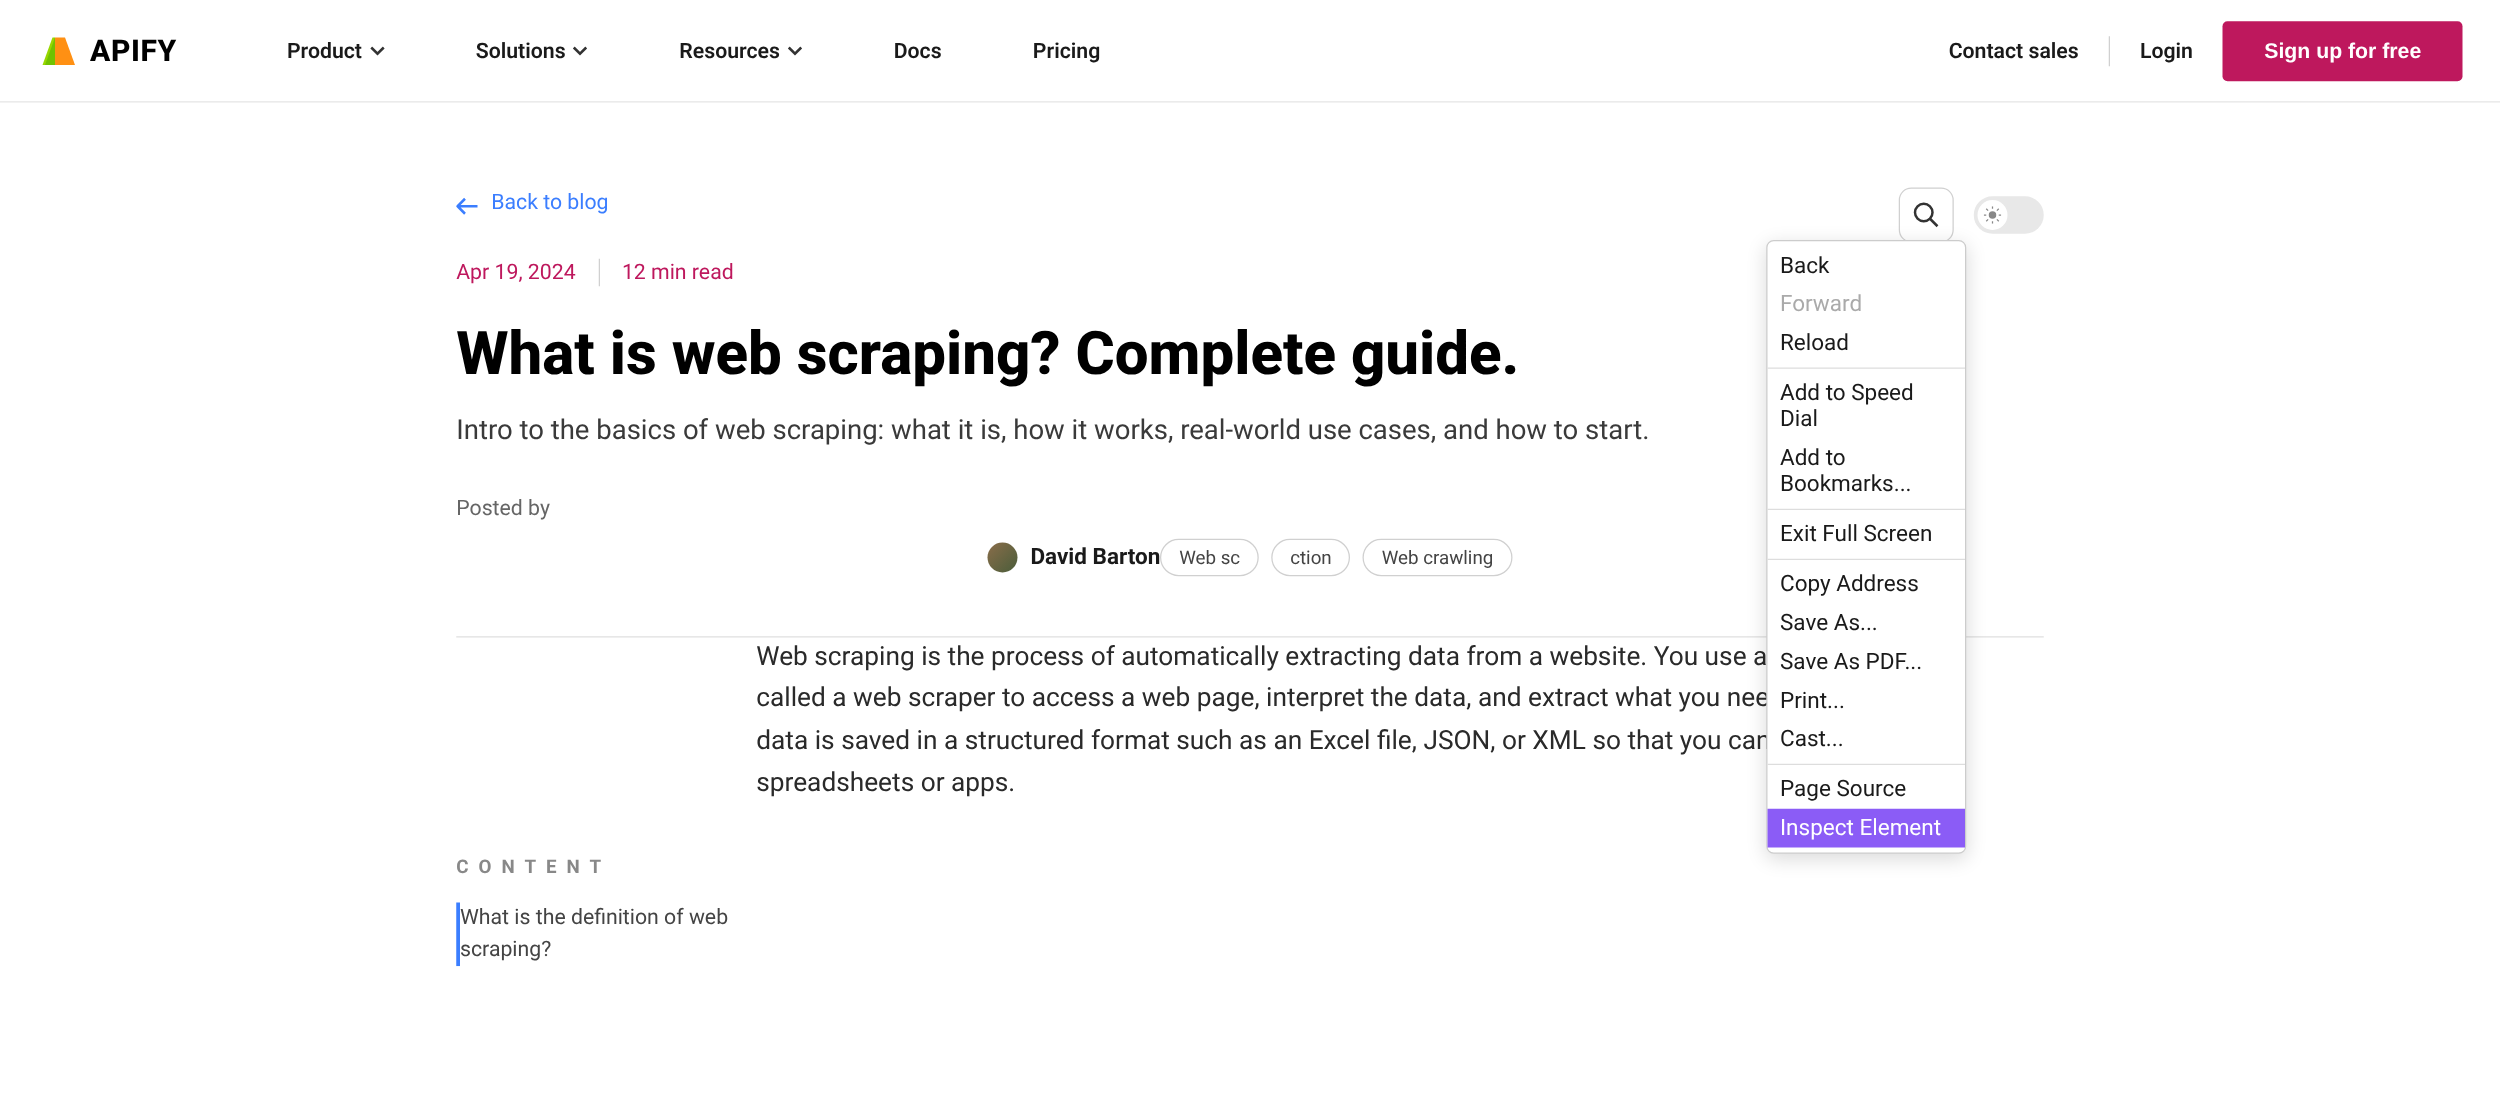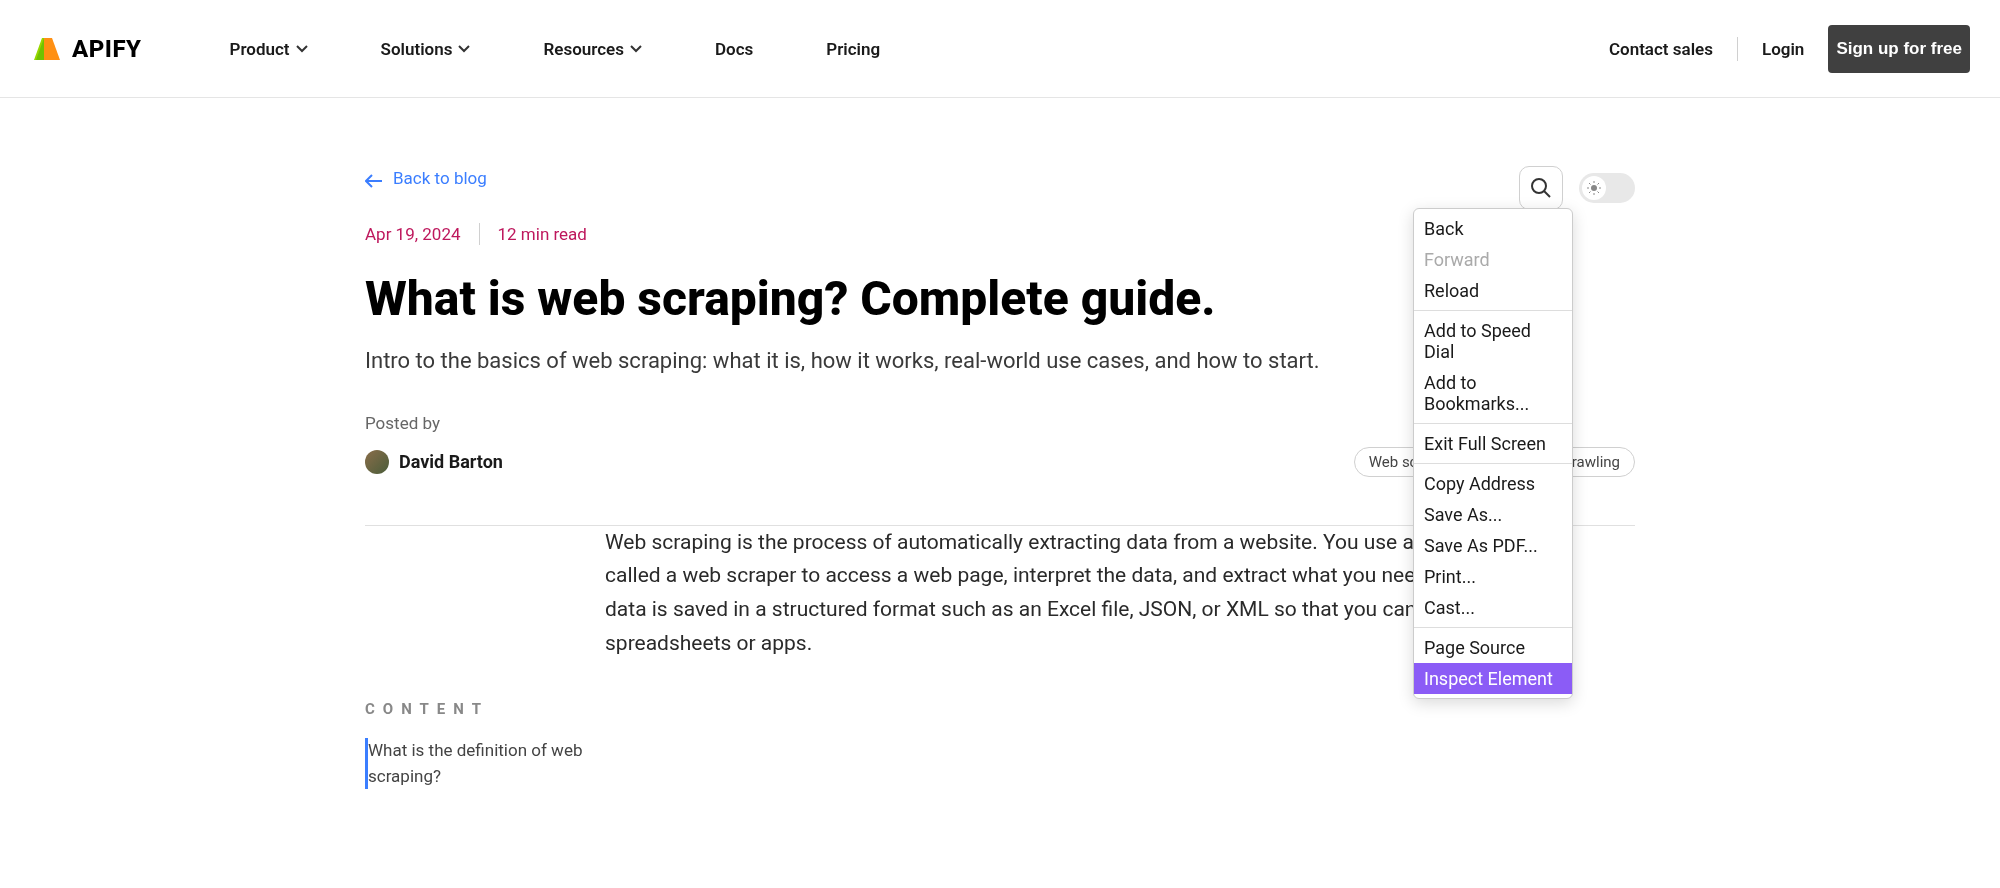--- a/index.html
+++ b/index.html
@@ -9,21 +9,21 @@
     }
     body {
       font-family: -apple-system, BlinkMacSystemFont, 'Segoe UI', Roboto, Helvetica, Arial, sans-serif;
       background: #fff;
       color: #1a1a1a;
     }
     .header {
       display: flex;
       align-items: center;
       padding: 0 30px;
-      height: 98px;
+      height: 82px;
       border-bottom: 1px solid #e5e5e5;
     }
     .logo {
       display: flex;
       align-items: center;
       gap: 8px;
       margin-right: 60px;
     }
     .logo-icon {
       width: 34px;
@@ -64,24 +64,24 @@
       font-weight: 600;
       color: #1a1a1a;
       cursor: pointer;
     }
     .divider-v {
       width: 1px;
       height: 24px;
       background: #d0d0d0;
     }
     .signup-btn {
-      background: #404040;
+      background: #be185d;
       color: #fff;
       border: none;
-      padding: 14px 8px;
+      padding: 14px 33px;
       border-radius: 4px;
       font-size: 17px;
       font-weight: 600;
       cursor: pointer;
     }
     .content {
       max-width: 1470px;
       margin: 0 auto;
       padding: 70px 100px 0;
       position: relative;
@@ -163,21 +163,21 @@
       margin-bottom: 40px;
     }
     .posted-by-label {
       font-size: 17px;
       color: #666;
       margin-bottom: 14px;
     }
     .author-row {
       display: flex;
       align-items: center;
-      justify-content: space-between;
+      justify-content: center;
     }
     .author {
       display: flex;
       align-items: center;
       gap: 10px;
     }
     .avatar {
       width: 24px;
       height: 24px;
       border-radius: 50%;

